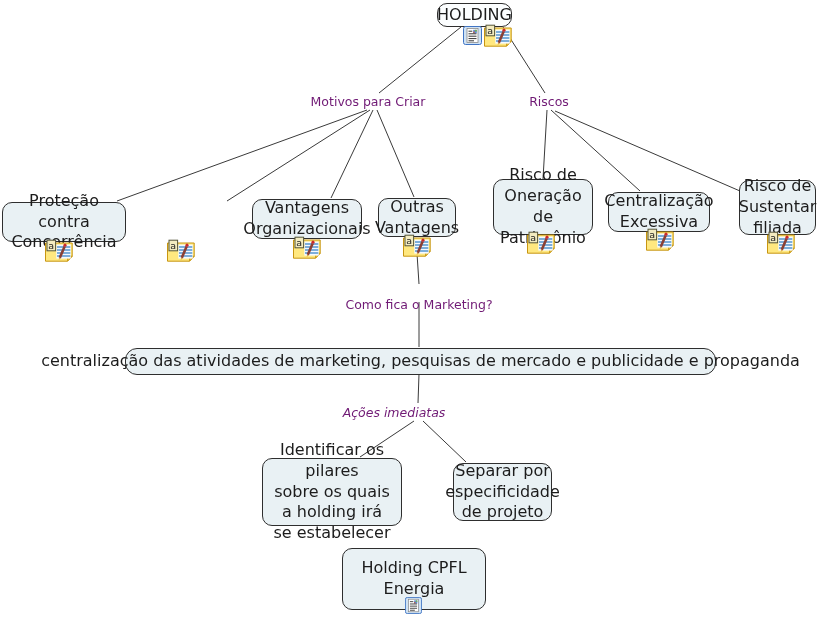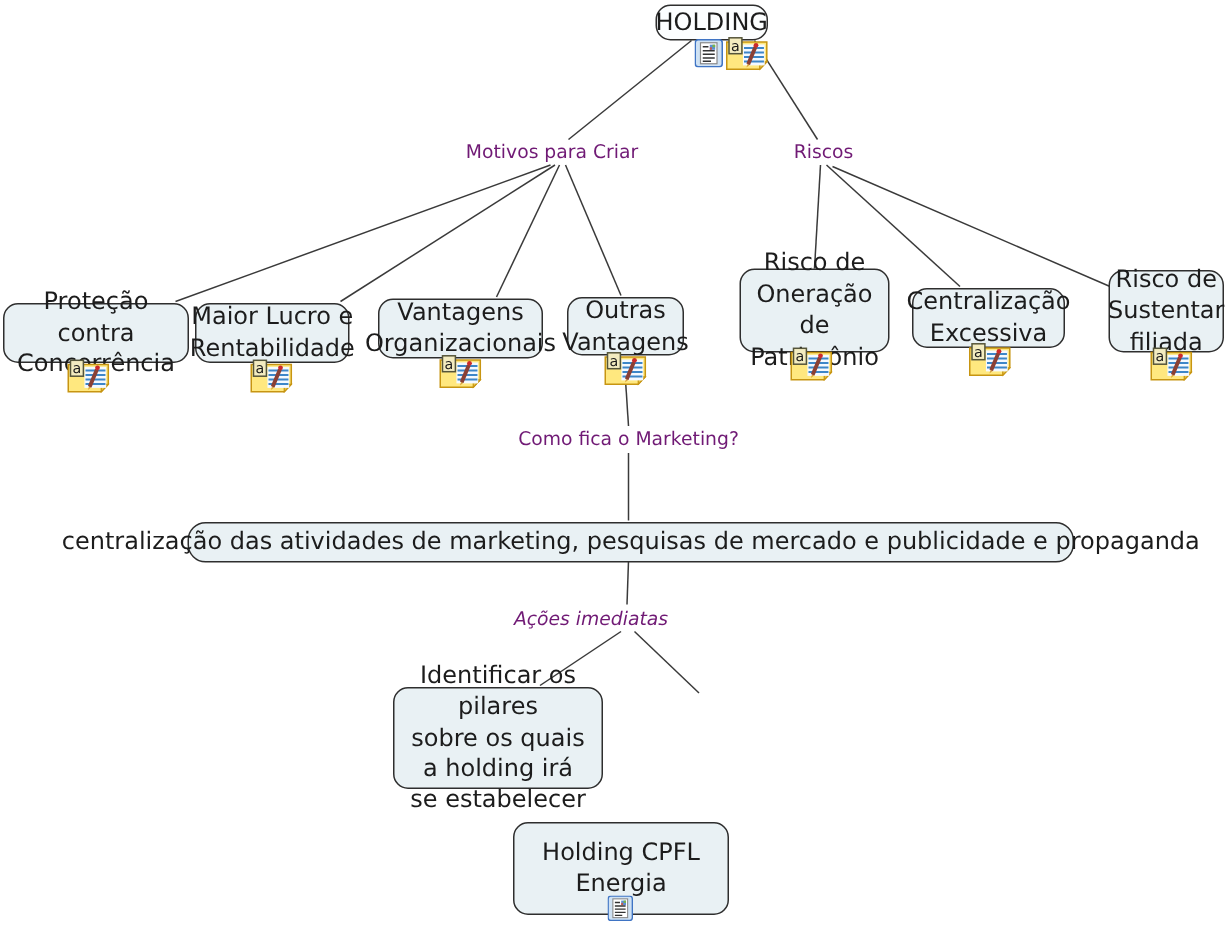--- a/index.html
+++ b/index.html
@@ -53,24 +53,20 @@
 
   <div class="node node--white" style="left:437px;top:3px;width:75px;height:24px;">
     <span class="nlabel">HOLDING</span>
   </div>
 
   <div class="node" style="left:2px;top:202px;width:124px;height:40px;">
     <span class="nlabel">Proteção contra
 Concorrência</span>
   </div>
 
-  <div class="node" style="left:130px;top:202px;width:103px;height:40px;">
-    <span class="nlabel">Maior Lucro e
-Rentabilidade</span>
-  </div>
 
   <div class="node" style="left:252px;top:199px;width:110px;height:40px;">
     <span class="nlabel">Vantagens
 Organizacionais</span>
   </div>
 
   <div class="node" style="left:378px;top:198px;width:78px;height:39px;">
     <span class="nlabel">Outras
 Vantagens</span>
   </div>
@@ -96,28 +92,33 @@
     <span class="nlabel">centralização das atividades de marketing, pesquisas de mercado e publicidade e propaganda</span>
   </div>
 
   <div class="node" style="left:262px;top:458px;width:140px;height:68px;">
     <span class="nlabel">Identificar os pilares
 sobre os quais
 a holding irá
 se estabelecer</span>
   </div>
 
+  <div class="node" style="left:453px;top:463px;width:99px;height:58px;">
+    <span class="nlabel">Separar por
+especificidade
+de projeto</span>
+  </div>
 
   <div class="node node--cpfl" style="left:342px;top:548px;width:144px;height:62px;">
     <span class="nlabel">Holding CPFL Energia</span>
   </div>
 
   <div class="phrase" style="left:368px;top:101px;">Motivos para Criar</div>
   <div class="phrase" style="left:549px;top:101px;">Riscos</div>
-  <div class="phrase" style="left:419px;top:292px;">Como fica o Marketing?</div>
+  <div class="phrase" style="left:419px;top:304px;">Como fica o Marketing?</div>
   <div class="phrase" style="left:394px;top:412px;font-style:italic;">Ações imediatas</div>
 
   <span class="icon icon-res" style="left:463px;top:26px;">
       <svg viewBox="0 0 19 19" xmlns="http://www.w3.org/2000/svg">
   <rect x="0.5" y="0.5" width="18" height="18" rx="2" fill="#cfe2f4" stroke="#3f74c4"></rect>
   <rect x="4" y="2.5" width="11" height="14" fill="#ffffff" stroke="#8a8a8a" stroke-width="0.8"></rect>
   <rect x="10.2" y="3.8" width="3.6" height="3.4" fill="#5b8ed6"></rect>
   <rect x="12" y="3.8" width="1.8" height="1.7" fill="#7ab648"></rect>
   <rect x="10.2" y="5.5" width="1.4" height="1.7" fill="#c85b4a"></rect>
   <line x1="5.5" y1="5.2" x2="9.3" y2="5.2" stroke="#333" stroke-width="1"></line>

